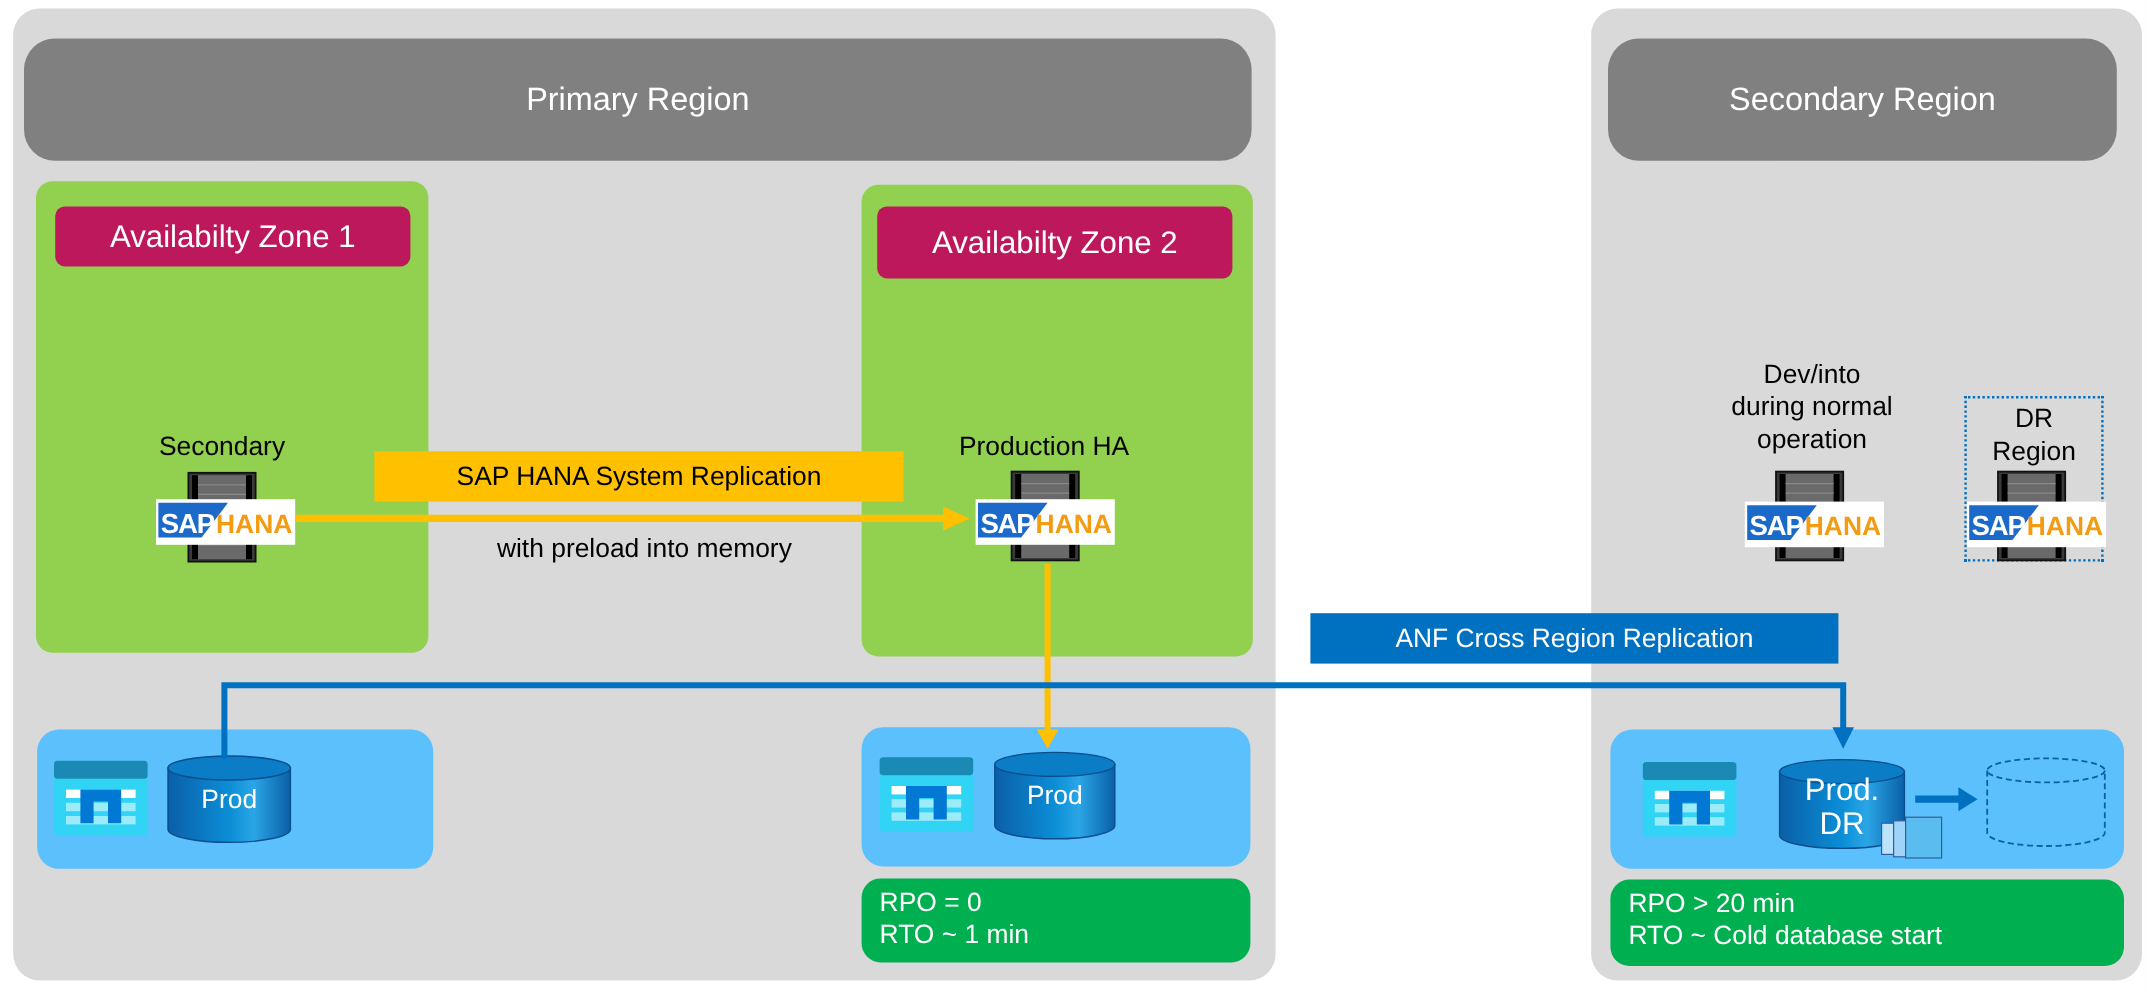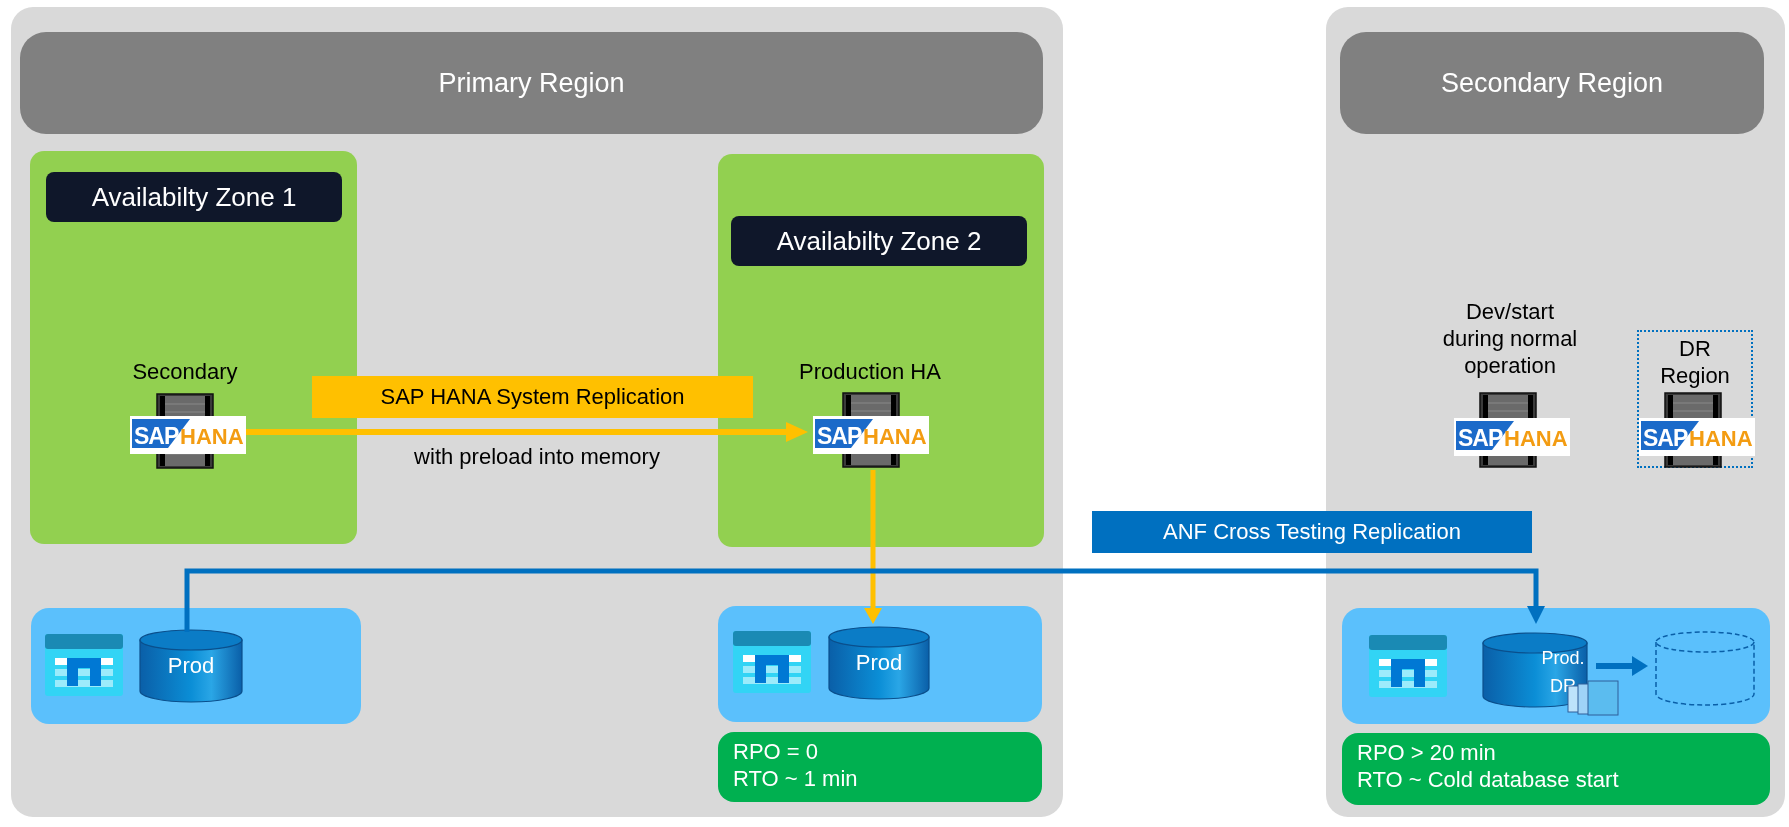--- a/index.html
+++ b/index.html
@@ -1,21 +1,21 @@
 <!DOCTYPE html>
 <html><head>
 <meta charset="utf-8">
 <style>
   html, body { margin:0; padding:0; background:#ffffff; }
   body { width:1789px; height:827px; position:relative; overflow:hidden; font-family:"Liberation Sans", sans-serif; }
   .abs { position:absolute; }
   .region { background:#d9d9d9; border-radius:22px; }
   .region-header { background:#808080; border-radius:26px; color:#fff; font-size:27px; display:flex; align-items:center; justify-content:center; }
   .az { background:#92d050; border-radius:14px; }
-  .az-header { background:#0f172a; border-radius:8px; color:#fff; font-size:26px; display:flex; align-items:center; justify-content:center; }
+  .az-header { background:#be185d; border-radius:8px; color:#fff; font-size:26px; display:flex; align-items:center; justify-content:center; }
   .storage { background:#5bc0fc; border-radius:18px; }
   .metrics { background:#00b050; border-radius:16px; color:#fff; font-size:22px; line-height:27px; padding:6px 15px; box-sizing:border-box; }
   .label { color:#000; font-size:22px; text-align:center; line-height:27px; }
   .banner { display:flex; align-items:center; justify-content:center; font-size:22px; }
   svg { overflow:visible; }
 </style>
 </head>
 <body>
 
 <svg width="0" height="0" style="position:absolute">
@@ -60,21 +60,21 @@
     </svg>
   <div class="abs hana-logo" style="left:0;top:24px;"><svg width="116" height="38">
         <rect x="0" y="0" width="116" height="38" fill="#ffffff"></rect>
         <polygon points="2,3 60,3 38,32 2,32" fill="#1b6ac9"></polygon>
         <text x="4" y="28" font-family="Liberation Sans, sans-serif" font-weight="bold" font-size="23" fill="#ffffff" letter-spacing="-1">SAP</text>
         <text x="50" y="28" font-family="Liberation Sans, sans-serif" font-weight="bold" font-size="22" fill="#f39c12">HANA</text>
       </svg></div>
 </div>
 
 <div class="abs az" style="left:718px;top:154px;width:326px;height:393px;"></div>
-<div class="abs az-header" style="left:731px;top:172px;width:296px;height:50px;margin-top:44px;">
+<div class="abs az-header" style="left:731px;top:172px;width:296px;height:60px;">
   <span>Availabilty Zone 2</span>
 </div>
 <div class="abs label" style="left:770px;top:358px;width:200px;">Production HA</div>
 <div class="abs" style="left:813px;top:393px;width:116px;height:78px;">
   <svg class="abs" style="left:30px;top:0px;" width="56" height="74">
       <use href="#server-sym"></use>
     </svg>
   <div class="abs hana-logo" style="left:0;top:23px;"><svg width="116" height="38">
         <rect x="0" y="0" width="116" height="38" fill="#ffffff"></rect>
         <polygon points="2,3 60,3 38,32 2,32" fill="#1b6ac9"></polygon>
@@ -84,21 +84,21 @@
 </div>
 
 <div class="abs banner" style="left:312px;top:376px;width:441px;height:42px;background:#ffc000;color:#000;text-align:center;">
   <span>SAP HANA System Replication</span>
 </div>
 <div class="abs label" style="left:380px;top:443px;width:314px;">
   <div>with preload into memory</div>
 </div>
 
 <div class="abs label" style="left:1420px;top:298px;width:180px;">
-  <div>Dev/start</div>
+  <div>Dev/into</div>
   <div>during normal</div>
   <div>operation</div>
 </div>
 <div class="abs" style="left:1454px;top:393px;width:116px;height:78px;">
   <svg class="abs" style="left:26px;top:0px;" width="56" height="74">
       <use href="#server-sym"></use>
     </svg>
   <div class="abs hana-logo" style="left:0;top:25px;"><svg width="116" height="38">
         <rect x="0" y="0" width="116" height="38" fill="#ffffff"></rect>
         <polygon points="2,3 60,3 38,32 2,32" fill="#1b6ac9"></polygon>
@@ -118,21 +118,21 @@
     </svg>
   <div class="abs hana-logo" style="left:0;top:25px;"><svg width="116" height="38">
         <rect x="0" y="0" width="116" height="38" fill="#ffffff"></rect>
         <polygon points="2,3 60,3 38,32 2,32" fill="#1b6ac9"></polygon>
         <text x="4" y="28" font-family="Liberation Sans, sans-serif" font-weight="bold" font-size="23" fill="#ffffff" letter-spacing="-1">SAP</text>
         <text x="50" y="28" font-family="Liberation Sans, sans-serif" font-weight="bold" font-size="22" fill="#f39c12">HANA</text>
       </svg></div>
 </div>
 
 <div class="abs banner" style="left:1092px;top:511px;width:440px;height:42px;background:#0070c0;color:#fff;">
-  <span>ANF Cross Testing Replication</span>
+  <span>ANF Cross Region Replication</span>
 </div>
 
 <div class="abs storage" style="left:31px;top:608px;width:330px;height:116px;"></div>
 <div class="abs storage" style="left:718px;top:606px;width:324px;height:116px;"></div>
 <div class="abs storage" style="left:1342px;top:608px;width:428px;height:116px;"></div>
 
 <div class="abs anf-icon" style="left:45px;top:634px;"><svg width="78" height="64">
       <rect x="0" y="0" width="78" height="62" rx="3" fill="#32d4f5"></rect>
       <rect x="0" y="0" width="78" height="15" rx="3" fill="#1a8ab4"></rect>
       <rect x="10" y="24" width="58" height="7" fill="#ffffff"></rect>
@@ -171,21 +171,21 @@
     <ellipse cx="51" cy="11" rx="50" ry="10" fill="#0b7cc6" stroke="#0a4f8c" stroke-width="1.2"></ellipse>
   </svg>
   <div class="abs" style="left:0;top:24px;width:102px;text-align:center;color:#fff;font-size:22px;">Prod</div>
 </div>
 
 <div class="abs" style="left:1482px;top:632px;width:106px;height:76px;">
   <svg class="abs" width="106" height="76" style="left:0;top:0">
     <path d="M1,11 L1,64 A52,11 0 0 0 105,64 L105,11 Z" fill="url(#cylGrad)" stroke="#0a4f8c" stroke-width="1.2"></path>
     <ellipse cx="53" cy="11" rx="52" ry="10" fill="#0b7cc6" stroke="#0a4f8c" stroke-width="1.2"></ellipse>
   </svg>
-  <div class="abs" style="left:0;top:12px;width:106px;text-align:center;color:#fff;font-size:18px;line-height:28px;margin-left:28px;">
+  <div class="abs" style="left:0;top:12px;width:106px;text-align:center;color:#fff;font-size:26px;line-height:28px;">
     <div>Prod.</div>
     <div>DR</div>
   </div>
 </div>
 
 <svg class="abs" style="left:1568px;top:680px;" width="52" height="36">
   <rect x="0" y="6" width="14" height="26" fill="#bde3fb" stroke="#2f5f9a" stroke-width="1"></rect>
   <rect x="10" y="4" width="14" height="30" fill="#9fd3f7" stroke="#2f5f9a" stroke-width="1"></rect>
   <rect x="20" y="1" width="30" height="34" fill="#5bbcef" stroke="#2f5f9a" stroke-width="1"></rect>
 </svg>

